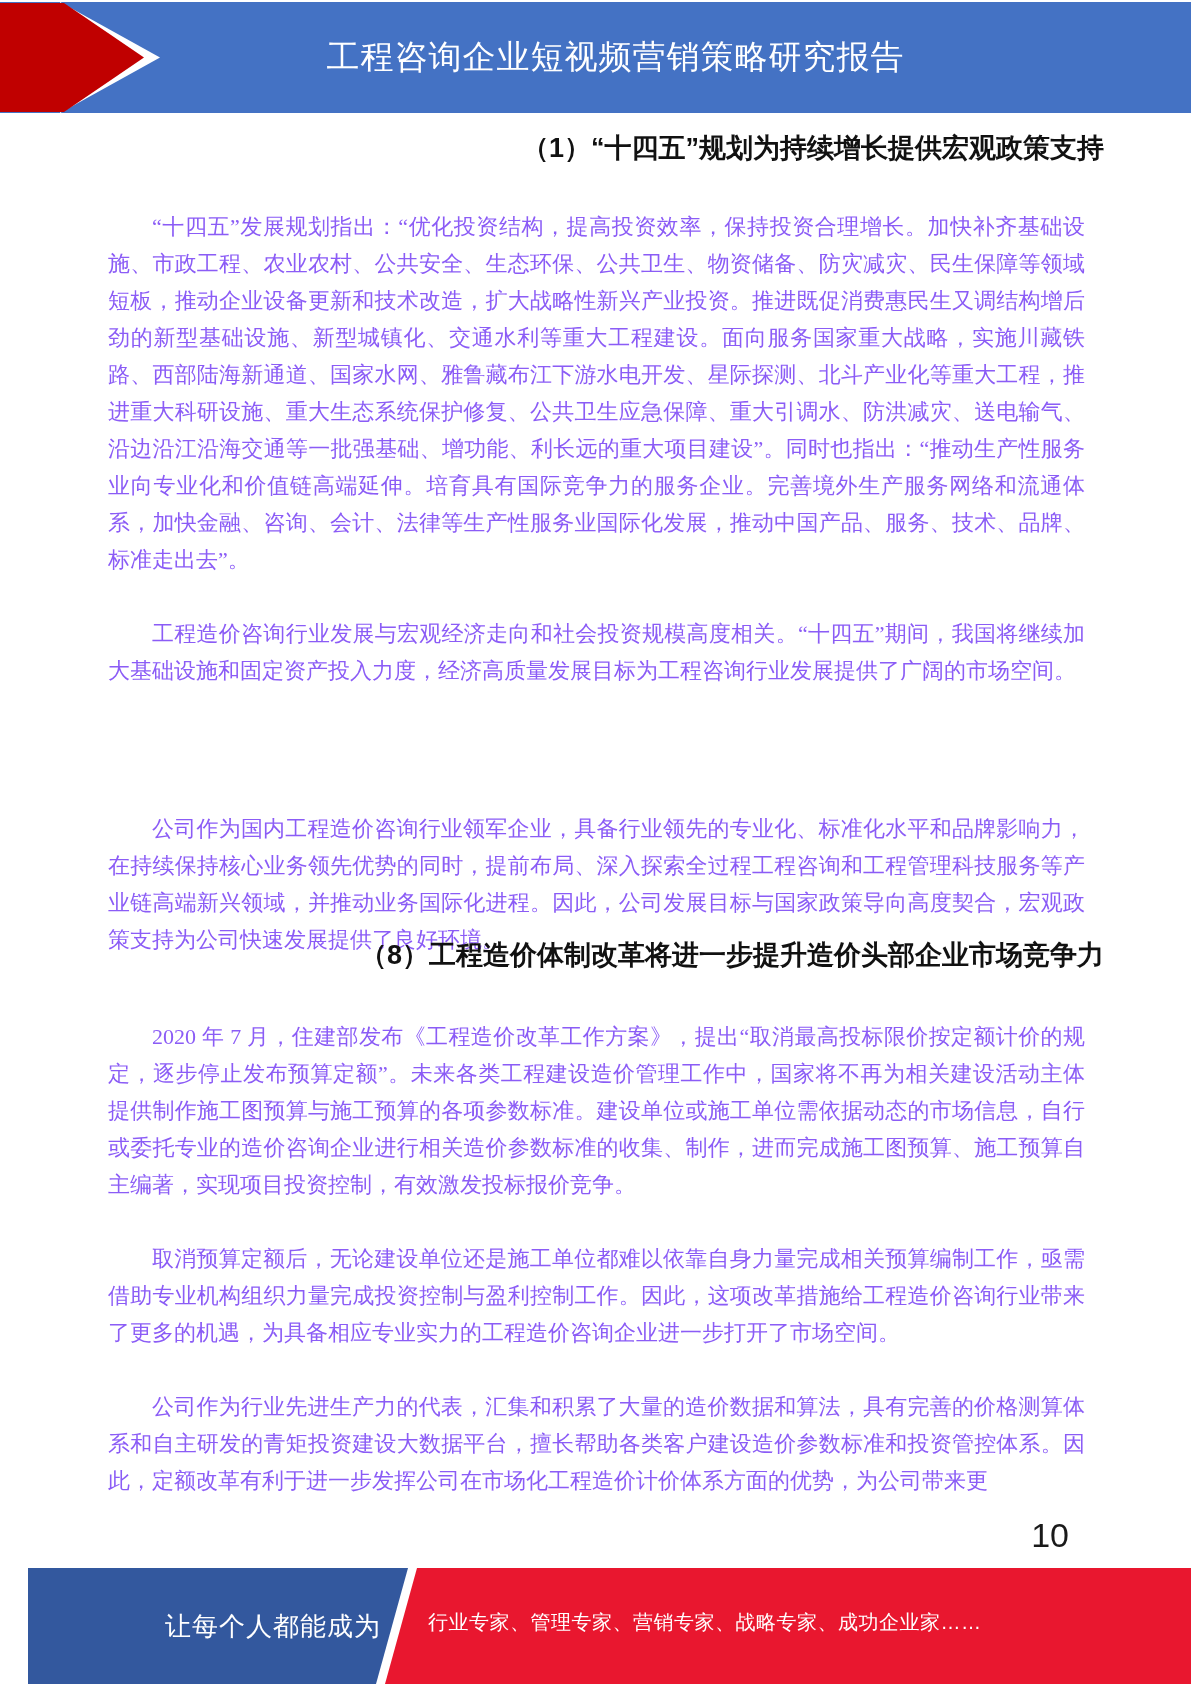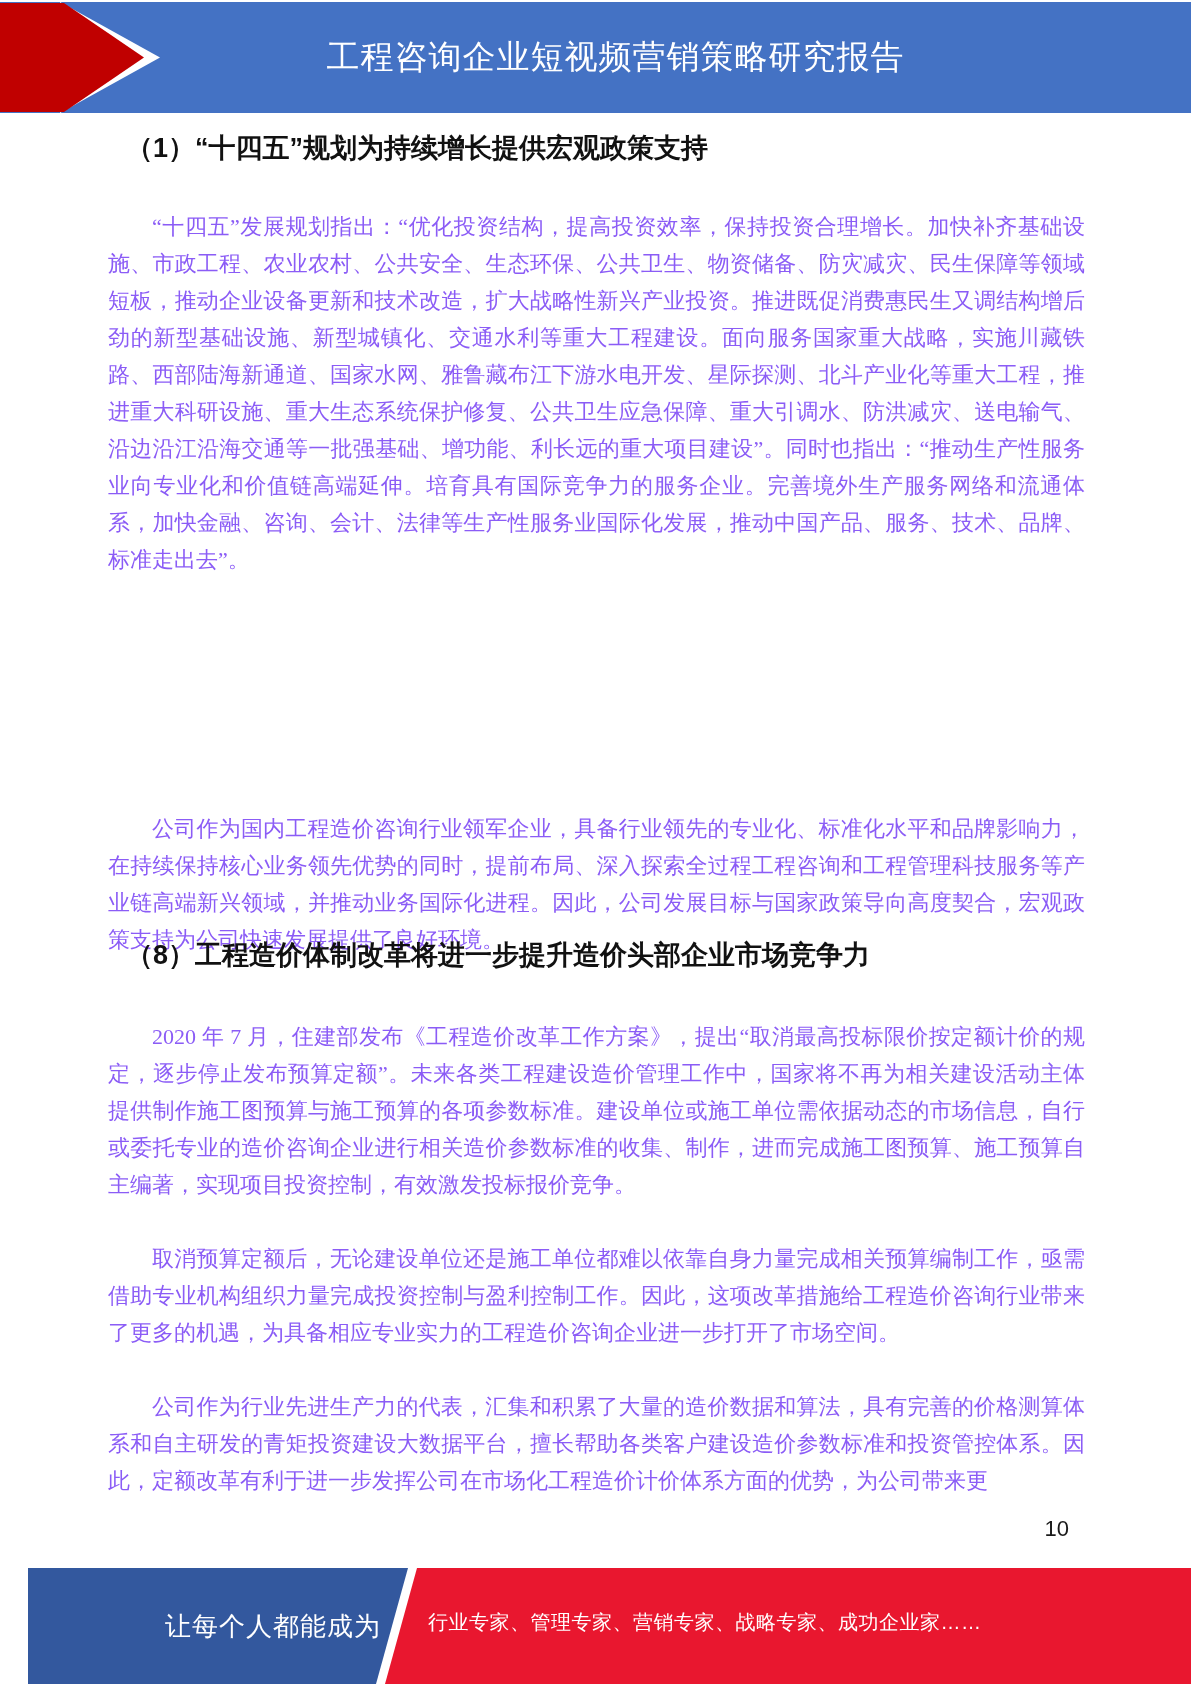--- a/index.html
+++ b/index.html
@@ -27,33 +27,34 @@
     font-family:"Liberation Sans","DejaVu Sans",sans-serif;
     font-weight:normal;font-size:33px;color:#ffffff;
     letter-spacing:1px;
   }
   .section-heading{
     position:absolute;left:104px;width:1000px;
     font-family:"Liberation Sans","DejaVu Sans",sans-serif;
     font-weight:bold;font-size:27px;color:#111;
     padding-left:22px;box-sizing:border-box;
     white-space:nowrap;
+    text-align:right;
   }
   .para{
     position:absolute;left:108px;width:977px;
     font-size:22px;line-height:37px;
     text-align:justify;
     text-indent:2em;
     color:#8b5cf6;
   }
 
   .page-number{
     position:absolute;right:122px;top:1516px;
     font-family:"Liberation Sans","DejaVu Sans",sans-serif;
-    font-size:22px;color:#1a1a1a;text-align:right;
+    font-size:34px;color:#1a1a1a;text-align:right;
   }
 
   
   .footer-band{
     position:absolute;left:0;top:1568px;width:1191px;height:116px;margin-left:28px;
   }
   .footer-band svg{position:absolute;left:0;top:0;}
   .footer-left-text{
     position:absolute;left:137px;top:41px;
     font-family:"Liberation Sans","DejaVu Sans",sans-serif;
@@ -75,20 +76,21 @@
       <polygon points="60,0 160,55.5 60,111" fill="#ffffff"></polygon>
       <polygon points="0,1 64,1 144,55.5 64,110 0,110" fill="#c00000"></polygon>
     </svg>
     <div class="header-title">工程咨询企业短视频营销策略研究报告</div>
   </div>
 
   <div class="section-heading" style="top:130px;">（1）“十四五”规划为持续增长提供宏观政策支持</div>
 
   <div class="para" style="top:208px;">“十四五”发展规划指出：“优化投资结构，提高投资效率，保持投资合理增长。加快补齐基础设施、市政工程、农业农村、公共安全、生态环保、公共卫生、物资储备、防灾减灾、民生保障等领域短板，推动企业设备更新和技术改造，扩大战略性新兴产业投资。推进既促消费惠民生又调结构增后劲的新型基础设施、新型城镇化、交通水利等重大工程建设。面向服务国家重大战略，实施川藏铁路、西部陆海新通道、国家水网、雅鲁藏布江下游水电开发、星际探测、北斗产业化等重大工程，推进重大科研设施、重大生态系统保护修复、公共卫生应急保障、重大引调水、防洪减灾、送电输气、沿边沿江沿海交通等一批强基础、增功能、利长远的重大项目建设”。同时也指出：“推动生产性服务业向专业化和价值链高端延伸。培育具有国际竞争力的服务企业。完善境外生产服务网络和流通体系，加快金融、咨询、会计、法律等生产性服务业国际化发展，推动中国产品、服务、技术、品牌、标准走出去”。</div>
 
+  <div class="para" style="top:615px;">工程造价咨询行业发展与宏观经济走向和社会投资规模高度相关。“十四五”期间，我国将继续加大基础设施和固定资产投入力度，经济高质量发展目标为工程咨询行业发展提供了广阔的市场空间。</div>
 
   <div class="para" style="top:763px;margin-top:47px;">公司作为国内工程造价咨询行业领军企业，具备行业领先的专业化、标准化水平和品牌影响力，在持续保持核心业务领先优势的同时，提前布局、深入探索全过程工程咨询和工程管理科技服务等产业链高端新兴领域，并推动业务国际化进程。因此，公司发展目标与国家政策导向高度契合，宏观政策支持为公司快速发展提供了良好环境。</div>
 
   <div class="section-heading" style="top:937px;">（8）工程造价体制改革将进一步提升造价头部企业市场竞争力</div>
 
   <div class="para" style="top:1018px;">2020 年 7 月，住建部发布《工程造价改革工作方案》，提出“取消最高投标限价按定额计价的规定，逐步停止发布预算定额”。未来各类工程建设造价管理工作中，国家将不再为相关建设活动主体提供制作施工图预算与施工预算的各项参数标准。建设单位或施工单位需依据动态的市场信息，自行或委托专业的造价咨询企业进行相关造价参数标准的收集、制作，进而完成施工图预算、施工预算自主编著，实现项目投资控制，有效激发投标报价竞争。</div>
 
   <div class="para" style="top:1388px;">公司作为行业先进生产力的代表，汇集和积累了大量的造价数据和算法，具有完善的价格测算体系和自主研发的青矩投资建设大数据平台，擅长帮助各类客户建设造价参数标准和投资管控体系。因此，定额改革有利于进一步发挥公司在市场化工程造价计价体系方面的优势，为公司带来更</div>
 
   <div class="para" style="top:1240px;">取消预算定额后，无论建设单位还是施工单位都难以依靠自身力量完成相关预算编制工作，亟需借助专业机构组织力量完成投资控制与盈利控制工作。因此，这项改革措施给工程造价咨询行业带来了更多的机遇，为具备相应专业实力的工程造价咨询企业进一步打开了市场空间。</div>

